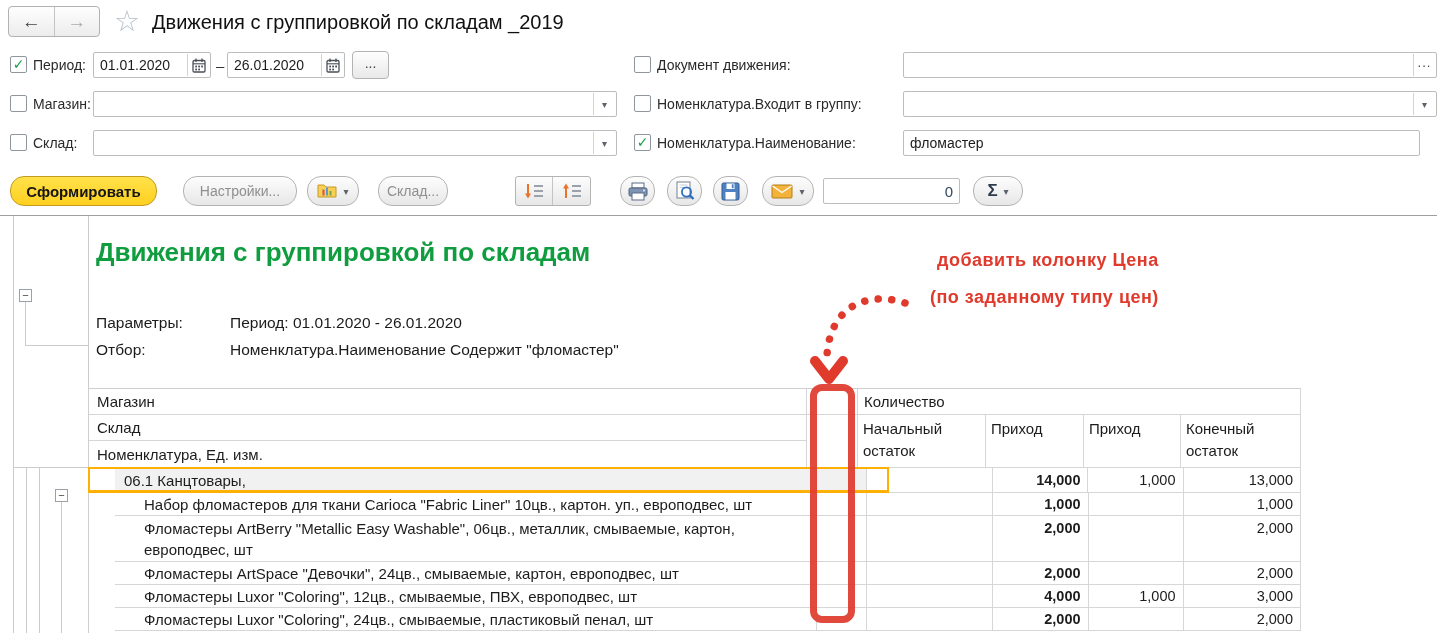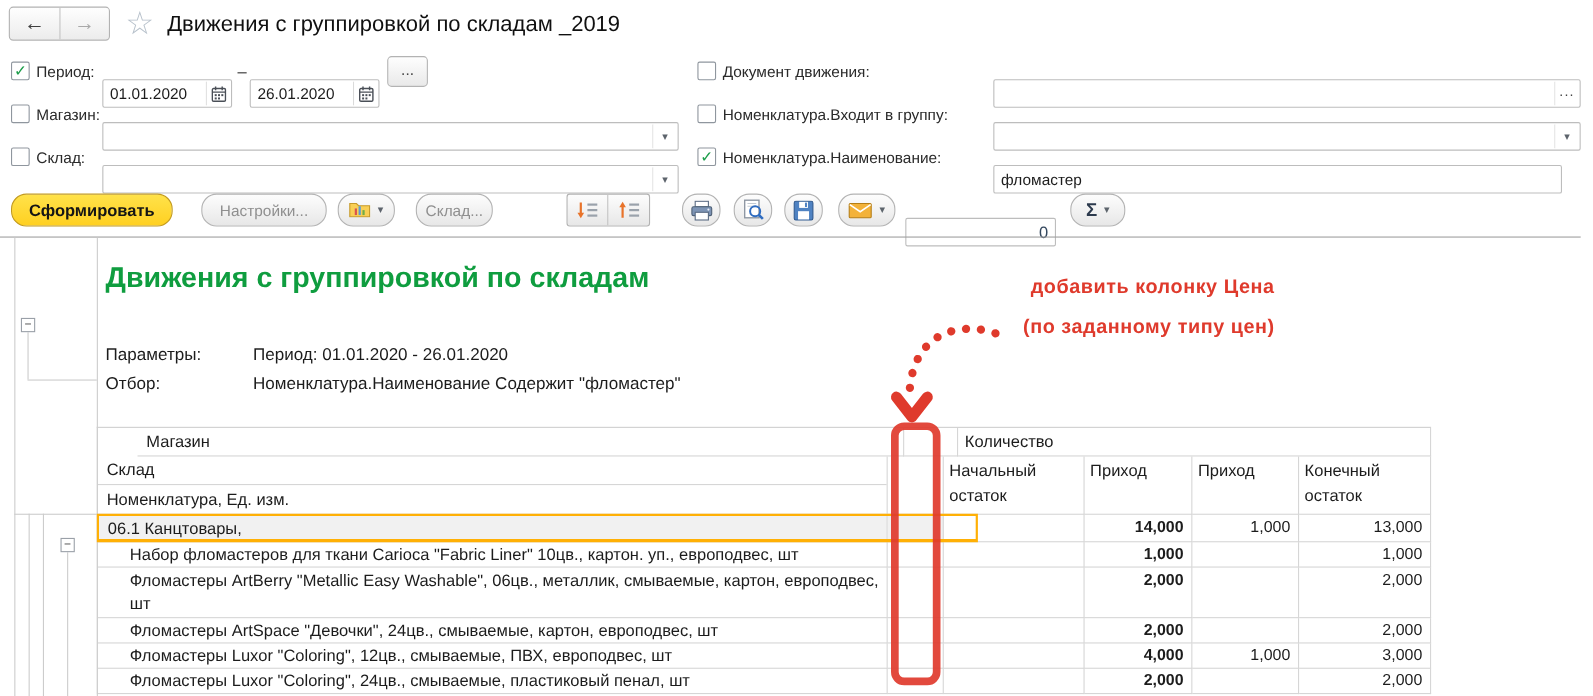--- a/index.html
+++ b/index.html
@@ -24,21 +24,21 @@
   .apptitle { left:152px; top:8px; height:28px; line-height:28px; font-size:20px; color:#101010; }
 
   
   .cbx { position:absolute; width:17px; height:17px; border:1px solid #8f969e; border-radius:2px;
     background:#fff; display:flex; align-items:center; justify-content:center; }
   .cbx .ck { display:none; font-size:14px; font-weight:bold; color:#1d9e4b; line-height:1;
     font-style:normal; margin-top:-2px; }
   .cbx.checked .ck { display:block; }
   .flabel { position:absolute; height:26px; line-height:26px; font-size:14px; color:#2a2a2a; }
   .inp { position:absolute; height:26px; border:1px solid #bdbdbd; border-radius:2px; background:#fff;
-    font-size:14px; color:#1c1c1c; padding:0 6px; display:flex; align-items:center;margin-top:20px; }
+    font-size:14px; color:#1c1c1c; padding:0 6px; display:flex; align-items:center; }
   .inp .zone { position:absolute; right:1px; top:1px; bottom:1px; width:22px;
     border-left:1px solid #d2d2d2; display:flex; align-items:center; justify-content:center;
     background:#fff; border-radius:0 2px 2px 0; color:#5d646c; }
   .zone .caret { font-size:10px; color:#5d646c; }
   .zone.dots { font-size:13px; letter-spacing:1px; color:#444; align-items:flex-end; padding-bottom:6px; }
   .dash { position:absolute; font-size:15px; color:#333; }
   .morebtn { position:absolute; width:37px; height:28px; border:1px solid #b3b3b3; border-radius:4px;
     background:linear-gradient(#fefefe,#e9e9e9); font-size:14px; color:#444;
     display:flex; align-items:flex-end; justify-content:center; padding-bottom:7px; cursor:pointer; }
 
@@ -76,25 +76,25 @@
     border-top:1px solid #cfcfcf; border-left:1px solid #cfcfcf; font-size:15px; z-index:1; }
   .cell { border-right:1px solid #d6d6d6; border-bottom:1px solid #d6d6d6; overflow:hidden; }
   .hrow1 { display:flex; height:26px; }
   .hrow1 .cell { display:flex; align-items:center; }
   .hrow2 { display:flex; height:53px; }
   .hleft { width:718px; border-right:1px solid #d6d6d6; }
   .hleft .lrow { height:26px; border-bottom:1px solid #d6d6d6; display:flex; align-items:center;
     padding-left:8px; }
   .hleft .lrow:last-child { height:27px; }
   .hq { padding:3px 5px 0 5px; line-height:22px; }
-  .w-name { width:718px; padding-left:8px;margin-left:36px; }
+  .w-name { width:718px; padding-left:8px; }
   .w-gap  { width:51px; }
   .w-q1 { width:128px; } .w-q2 { width:98px; } .w-q3 { width:97px; } .w-q4 { width:120px; }
   .trow { display:flex; }
-  .trow { height:23px; }
+  .trow { height:23px;padding-left:26px; }
   .trow.group { height:25px; }
   .trow.tall { height:46px; }
   .trow .cell { display:flex; align-items:center; line-height:21px; }
   .trow.tall .cell { align-items:flex-start; padding-top:2px; }
   .trow .name { width:718px; padding-left:29px; padding-right:4px; }
   .trow.group .name { padding-left:9px; background:#f1f1f1; }
   .trow .gap { width:51px; }
   .trow.group .gap { background:#f1f1f1; }
   .trow .num { justify-content:flex-end; text-align:right; padding-right:7px; font-size:14.5px; }
   .trow .c1 { width:128px; } .trow .c2 { width:98px;font-weight:bold; } .trow .c3 { width:97px; } .trow .c4 { width:120px; }

